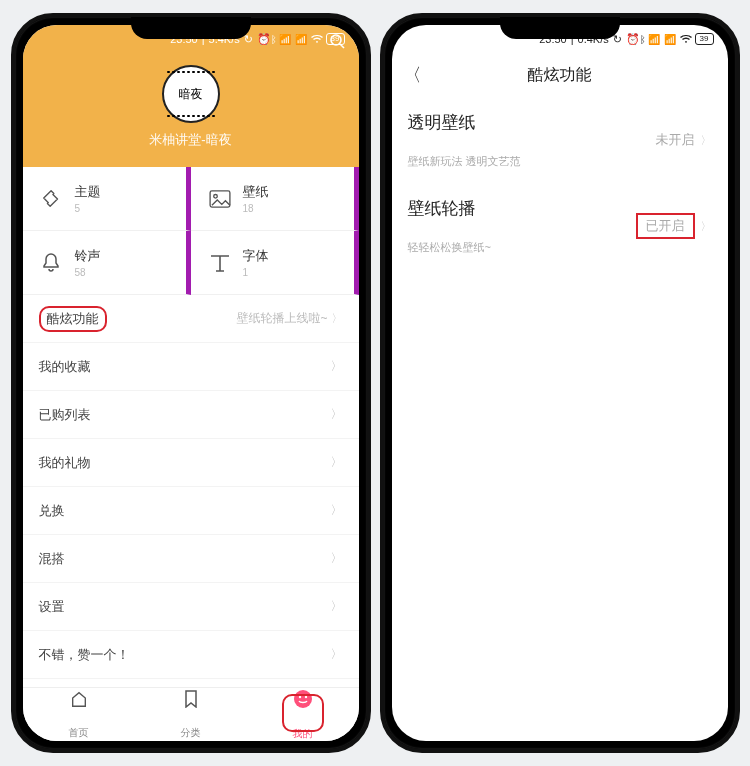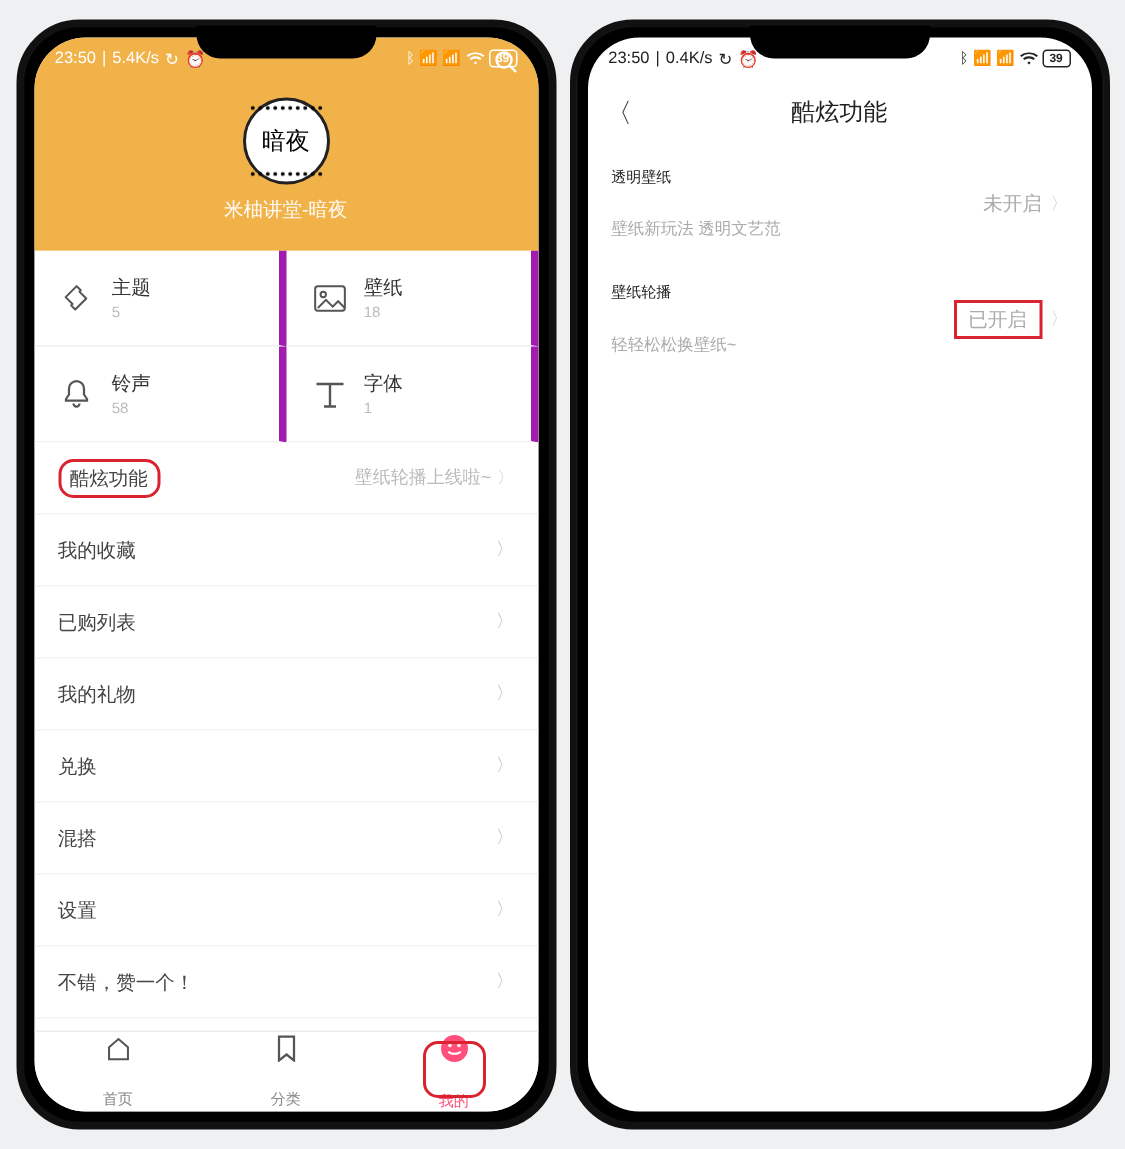--- a/index.html
+++ b/index.html
@@ -39,21 +39,21 @@
     transform: translateX(-50%);
     width: 120px; height: 22px;
     background: #000;
     border-bottom-left-radius: 16px;
     border-bottom-right-radius: 16px;
     z-index: 50;
   }
   .status-bar {
     height: 28px;
     display: flex;
-    justify-content: space-between;
+    justify-content: flex-end;
     align-items: center;
     font-size: 11px;
     padding: 0 14px;
     position: relative;
     z-index: 10;
   }
   .status-bar.dark { color: #fff; }
   .status-bar.light { color: #222; }
   .status-left { display: flex; gap: 4px; align-items: center; }
   .status-right { display: flex; gap: 3px; align-items: center; font-size: 10px; }
@@ -71,21 +71,21 @@
   }
   .avatar {
     width: 58px; height: 58px;
     border-radius: 50%;
     background: #fff;
     border: 2px solid #222;
     margin: 4px auto 8px;
     display: flex;
     align-items: center;
     justify-content: center;
-    font-size: 16px;
+    font-size: 12px;
     color: #000;
     font-weight: 500;
     position: relative;
   }
   .avatar::before, .avatar::after {
     content: "";
     position: absolute;
     width: 50px; height: 6px;
     left: 50%; transform: translateX(-50%);
     background: radial-gradient(circle, #000 1px, transparent 1.5px) repeat-x;
@@ -175,32 +175,32 @@
     font-size: 16px;
     color: #222;
     pointer-events: none;
   }
   .setting-row {
     display: flex;
     justify-content: space-between;
     align-items: center;
     padding: 14px 16px;
   }
-  .setting-row .left .t { font-size: 10px; color: #222; }
+  .setting-row .left .t { font-size: 17px; color: #222; }
   .setting-row .left .s { font-size: 11px; color: #aaa; margin-top: 20px; }
   .setting-row .right { color: #aaa; font-size: 13px; display: flex; align-items: center; gap: 6px; }
   .pill-highlight {
     border: 2px solid #d9232e;
     border-radius: 0;
     padding: 2px 8px;
   }
   .bat {
     display: inline-flex; align-items: center;
     border: 1px solid currentColor; border-radius: 3px;
-    padding: 0 4px; font-size: 8px; line-height: 10px; font-weight: bold;
+    padding: 0 4px; font-size: 8px; line-height: 10px;
   }
   svg { display: block; }
 </style>
 </head>
 <body>
 
 <div class="phone">
   <div class="notch"></div>
   <div class="screen">
     <div style="background:#f2b24a">

